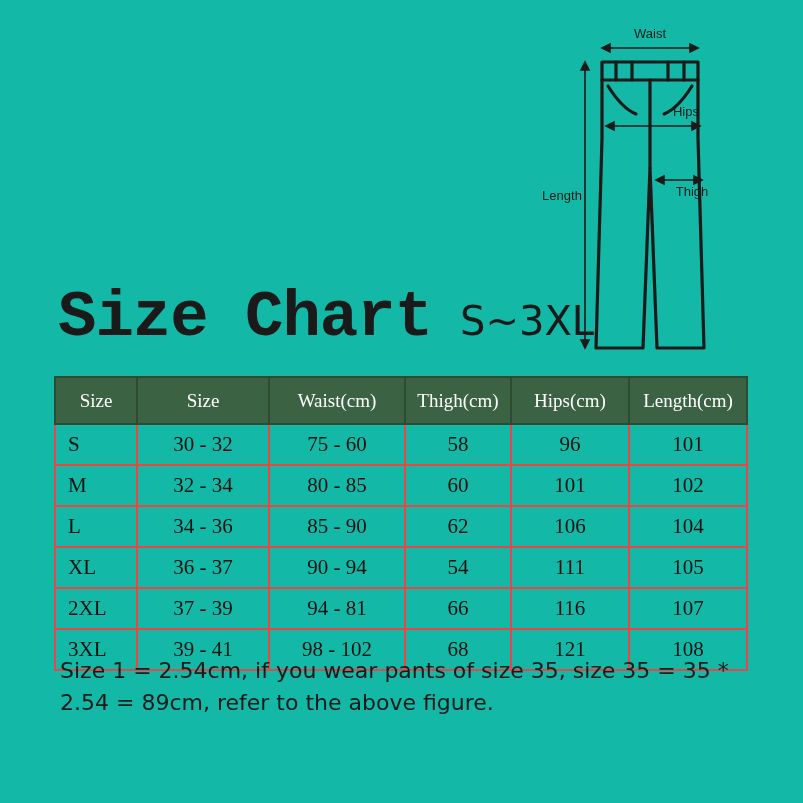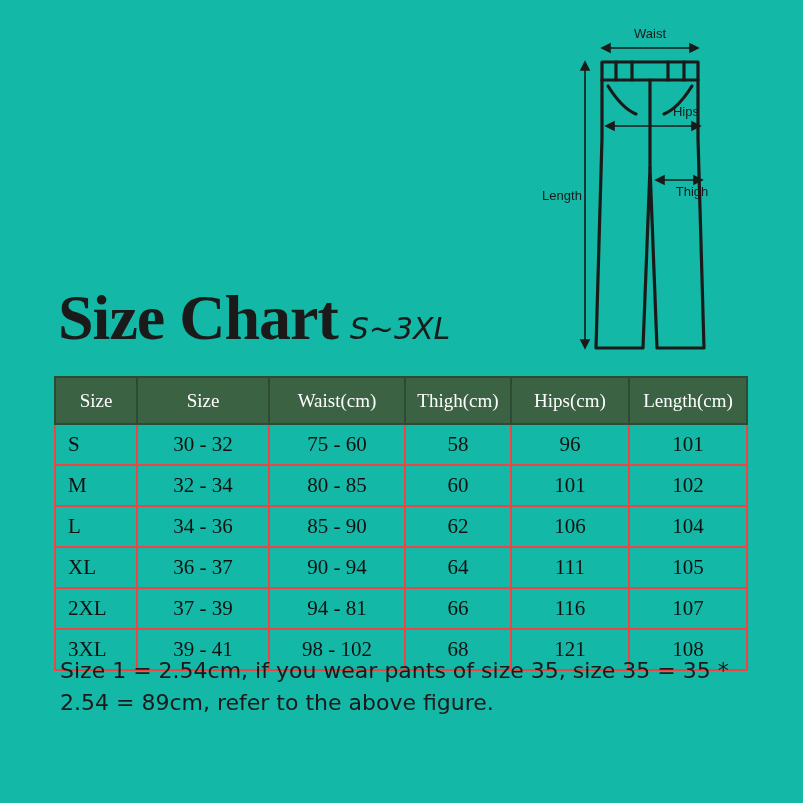--- a/index.html
+++ b/index.html
@@ -28,33 +28,32 @@
 
   
   #title-block {
     position: absolute;
     left: 58px;
     top: 286px;
     display: flex;
     align-items: baseline;
   }
   #title-main {
-    font-family: Liberation Serif, serif;
+    font-family: Liberation Mono, monospace;
     font-weight: bold;
     font-size: 64px;
     line-height: 1;
     color: #1a1a1a;
     letter-spacing: -1px;
   }
   #title-sub {
     font-family: "DejaVu Sans", sans-serif;
-    font-size: 30px;
+    font-size: 40px;
     color: #1a1a1a;
-    margin-left: 12px;
-    font-style: italic;
+    margin-left: 28px;
   }
 
   
   #size-table {
     position: absolute;
     left: 54px;
     top: 376px;
     width: 692px;
     border-collapse: collapse;
     table-layout: fixed;
@@ -218,21 +217,21 @@
         <td>34 - 36</td>
         <td>85 - 90</td>
         <td>62</td>
         <td>106</td>
         <td>104</td>
       </tr>
       <tr>
         <td class="col-size-letter">XL</td>
         <td>36 - 37</td>
         <td>90 - 94</td>
-        <td>64</td>
+        <td>54</td>
         <td>111</td>
         <td>105</td>
       </tr>
       <tr>
         <td class="col-size-letter">2XL</td>
         <td>37 - 39</td>
         <td>94 - 81</td>
         <td>66</td>
         <td>116</td>
         <td>107</td>

